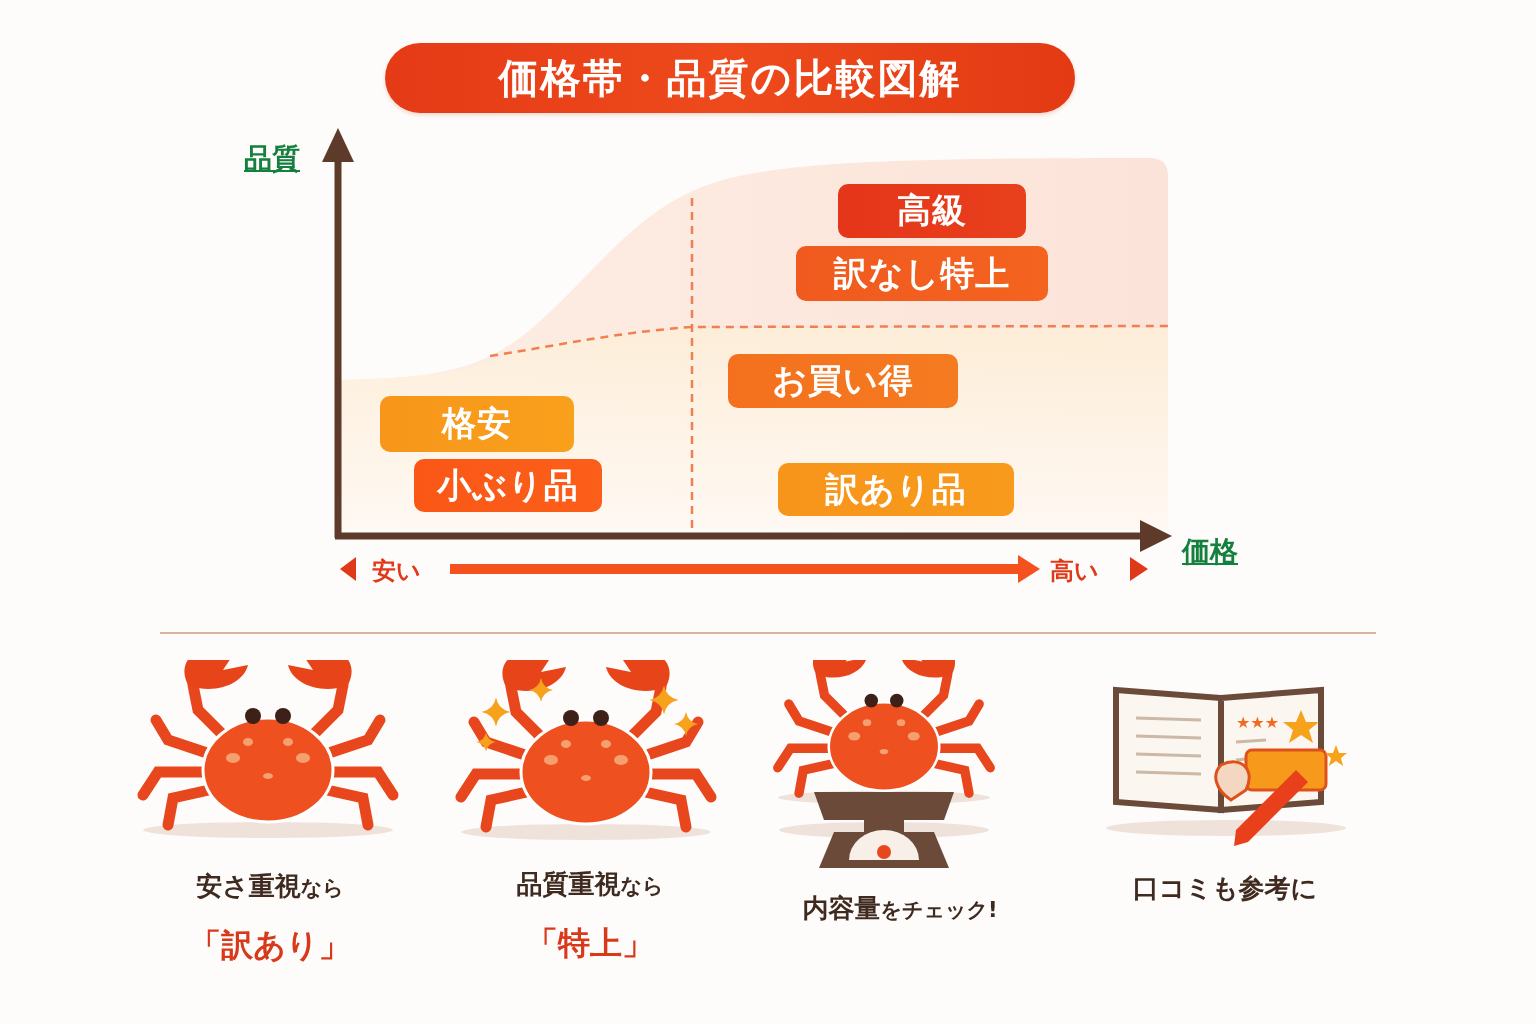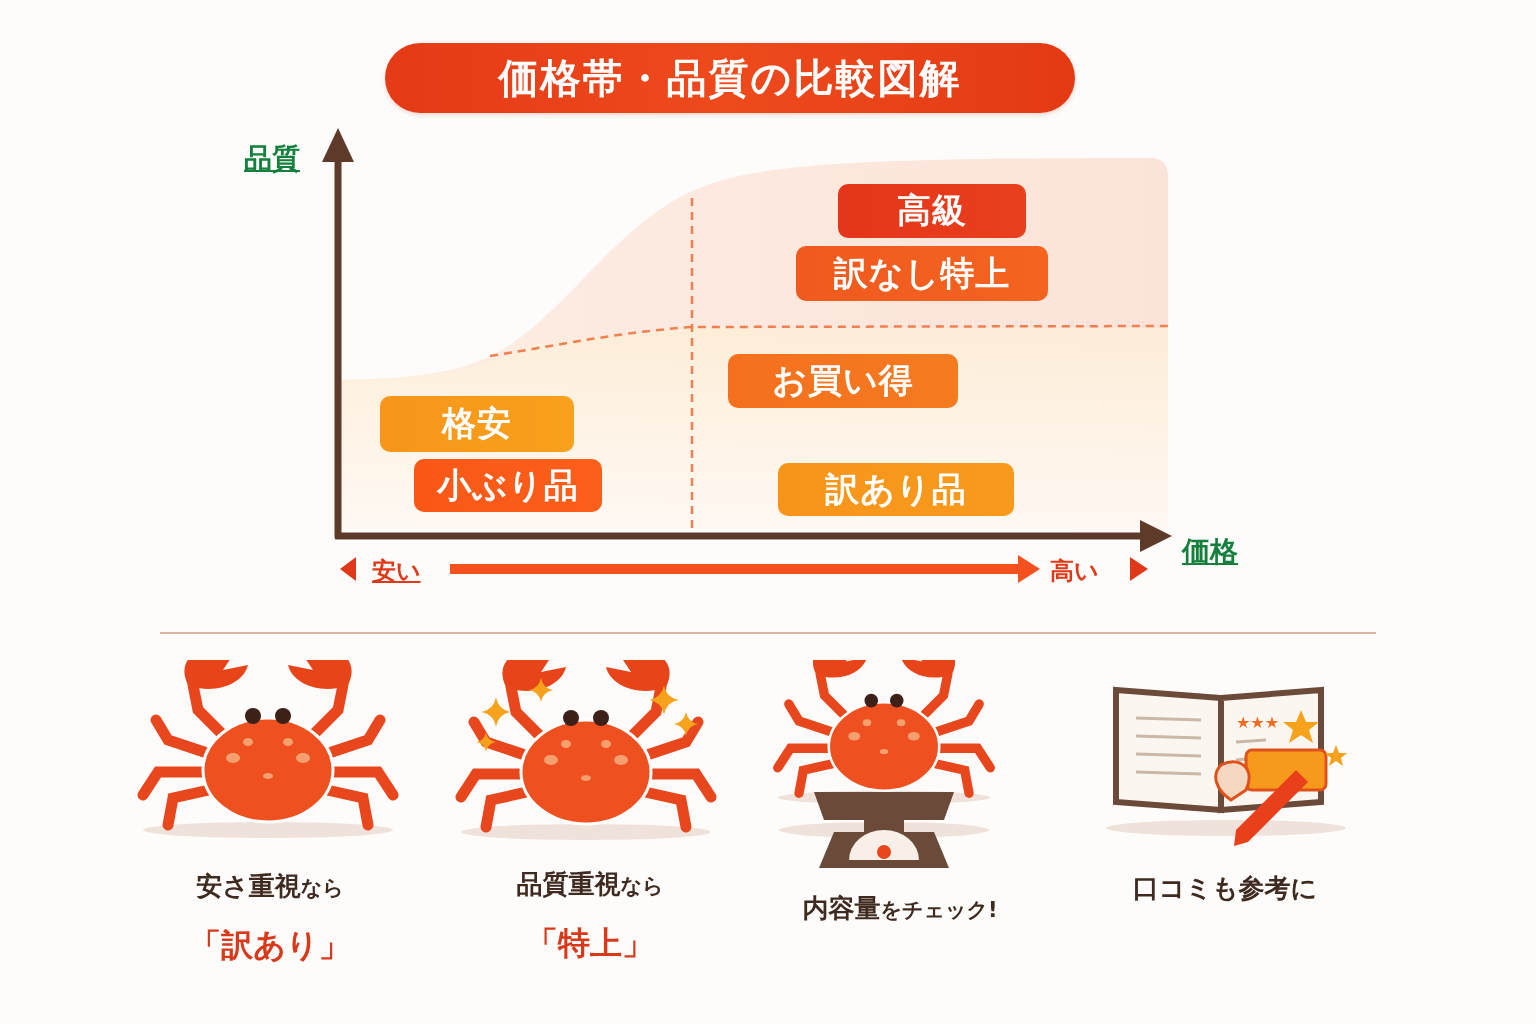--- a/index.html
+++ b/index.html
@@ -48,21 +48,21 @@
   <polygon points="1172,536 1140,520 1140,552" fill="#5e3a2a"></polygon>
 
   <polygon points="340,569 356,557 356,581" fill="#e0391a"></polygon>
   <rect x="450" y="564" width="570" height="10" fill="#f4511e"></rect>
   <polygon points="1040,569 1018,555 1018,583" fill="#f4511e"></polygon>
   <polygon points="1148,569 1130,557 1130,581" fill="#e0391a"></polygon>
 </svg>
 
 <div class="abs axis-label" style="left:244px;top:140px;">品質</div>
 <div class="abs axis-label" style="left:1182px;top:533px;">価格</div>
-<div class="abs price-label" style="left:372px;top:555px;text-decoration:underline;">安い</div>
+<div class="abs price-label" style="left:372px;top:555px;">安い</div>
 <div class="abs price-label" style="left:1050px;top:555px;">高い</div>
 
 <div class="tag" style="left:838px;top:184px;width:188px;height:54px;background:linear-gradient(90deg,#e5351a,#e8401c);">高級</div>
 <div class="tag" style="left:796px;top:246px;width:252px;height:55px;background:linear-gradient(90deg,#f05a1e,#f46320);text-align:center;">訳なし特上</div>
 <div class="tag" style="left:728px;top:354px;width:230px;height:54px;background:linear-gradient(90deg,#f4701e,#f57b20);">お買い得</div>
 <div class="tag" style="left:778px;top:416px;width:236px;height:53px;background:linear-gradient(90deg,#f7951a,#f89a1c);margin-top:47px;">訳あり品</div>
 <div class="tag" style="left:380px;top:396px;width:194px;height:56px;background:linear-gradient(90deg,#f7961a,#f9a01c);">格安</div>
 <div class="tag" style="left:414px;top:459px;width:188px;height:53px;background:linear-gradient(90deg,#fa5716,#fc5f1a);">小ぶり品</div>
 
 <div class="abs divider"></div>

